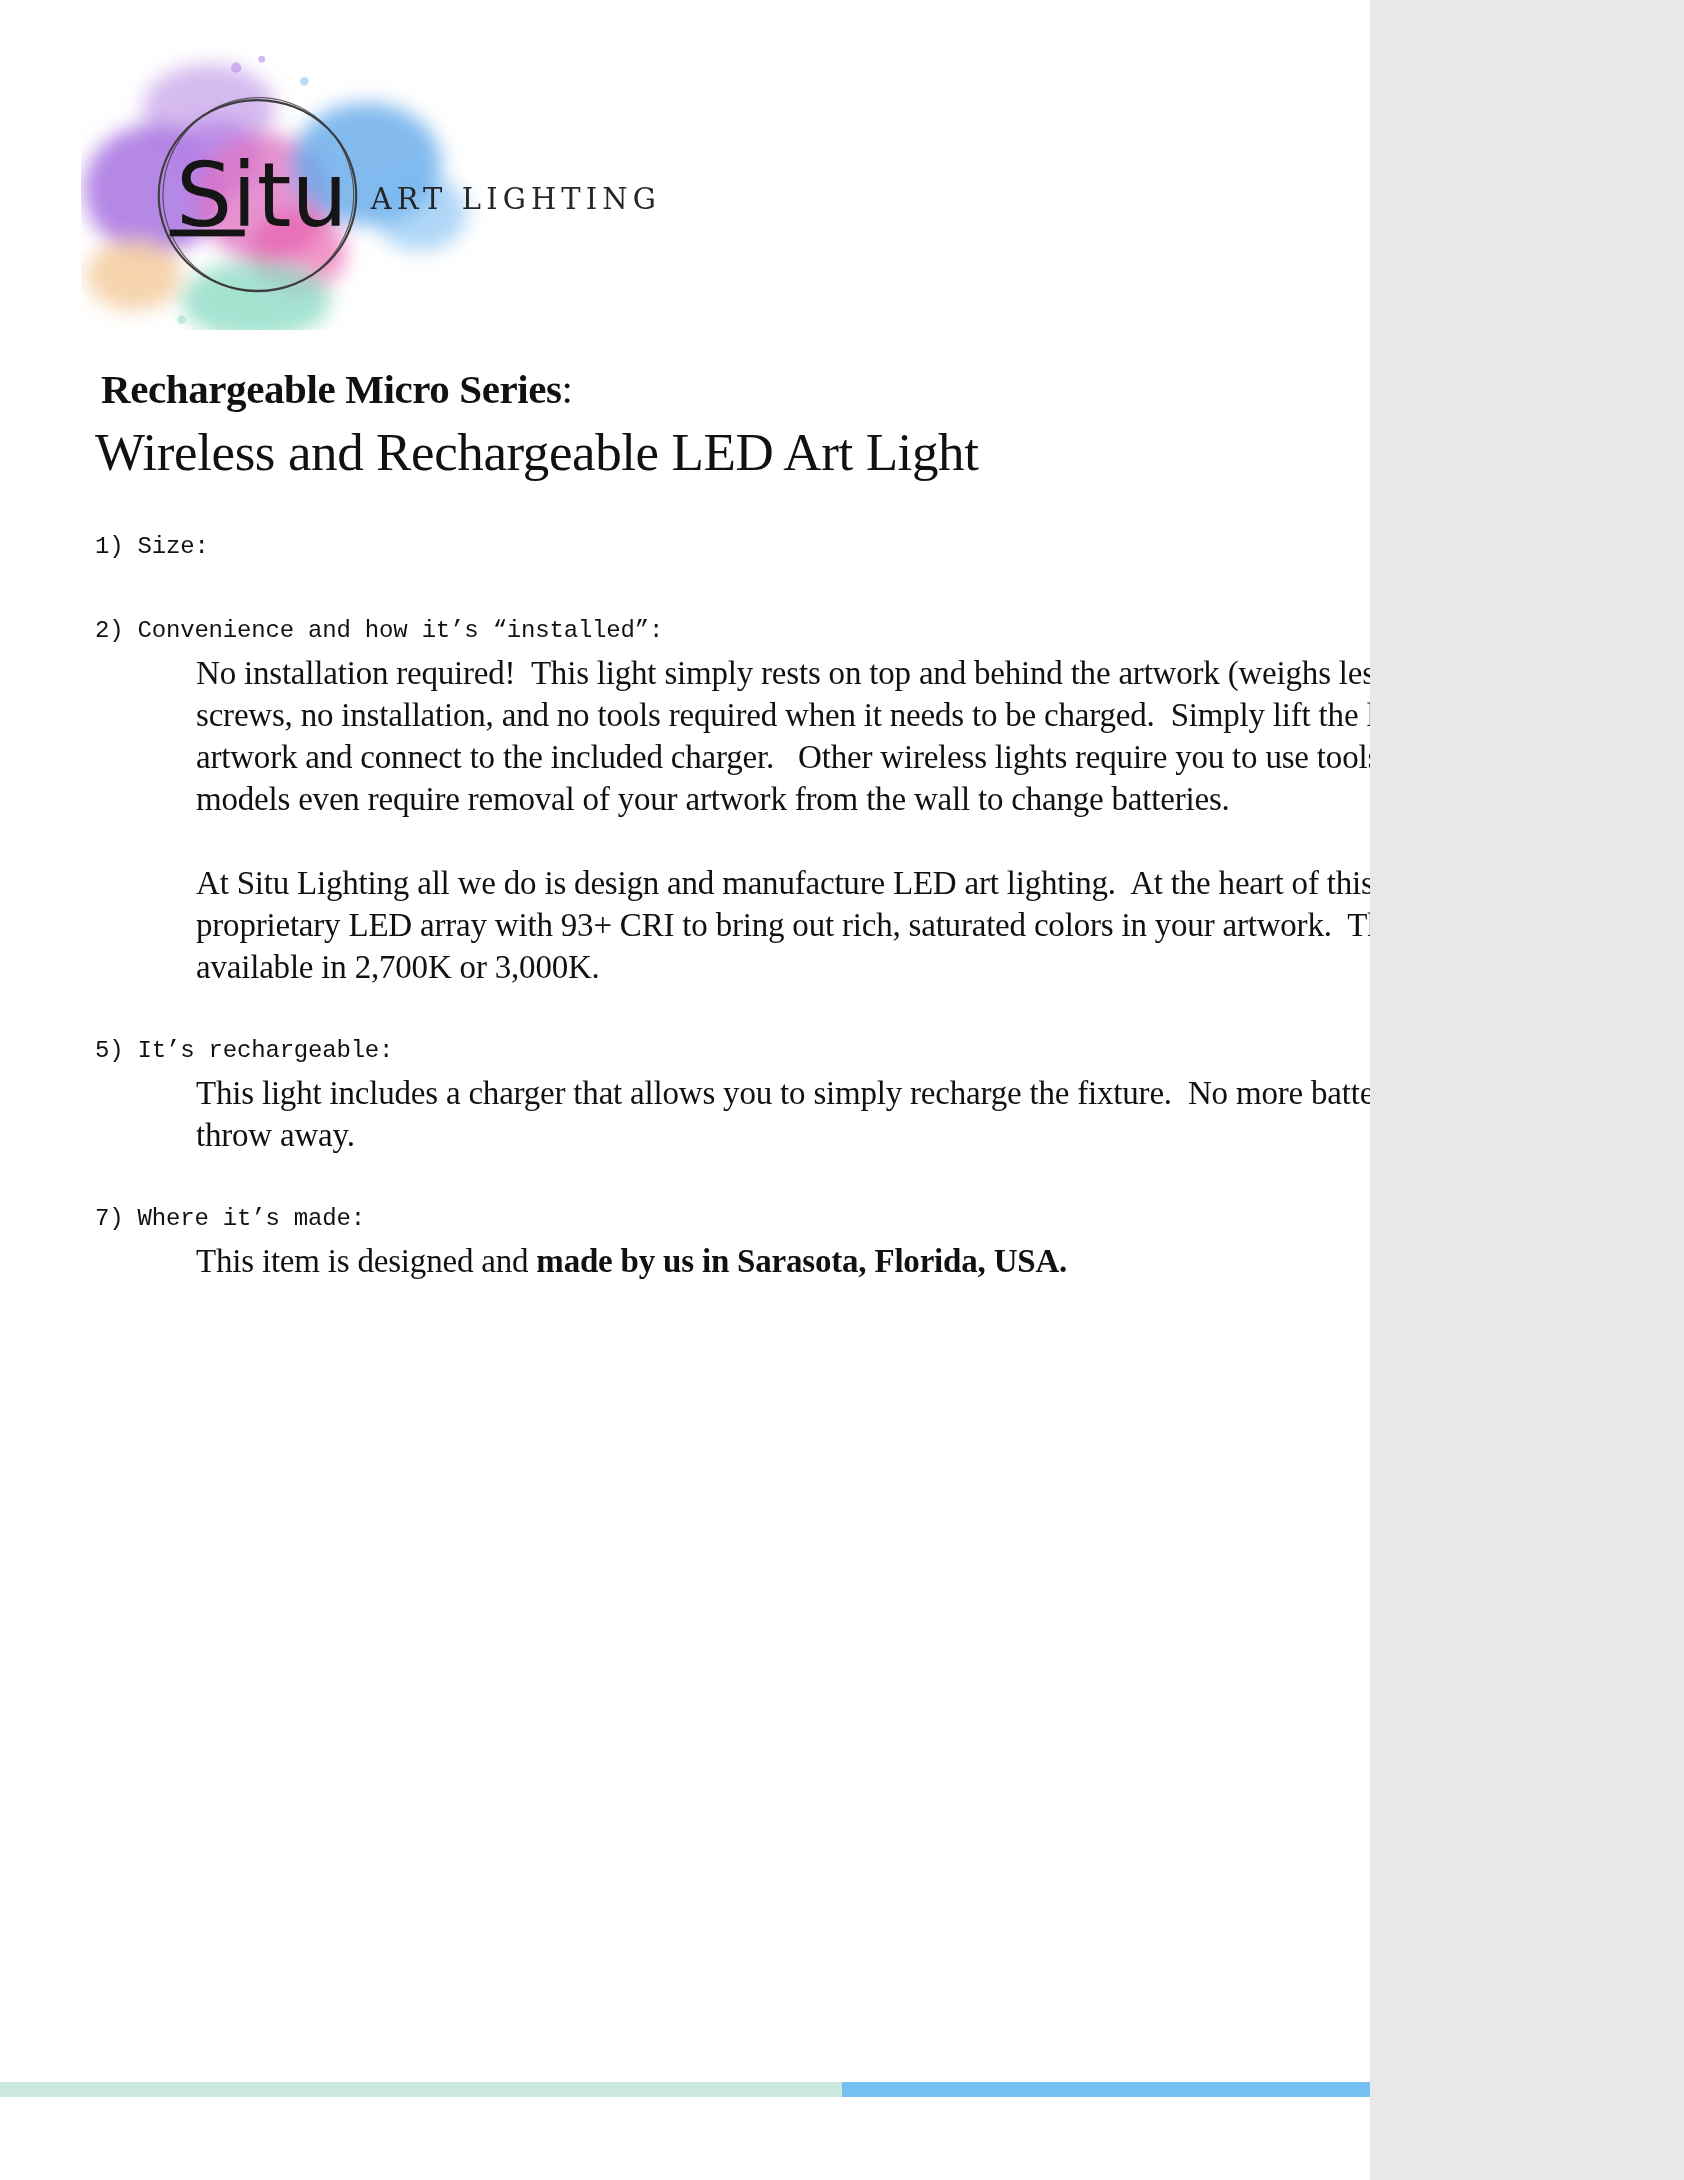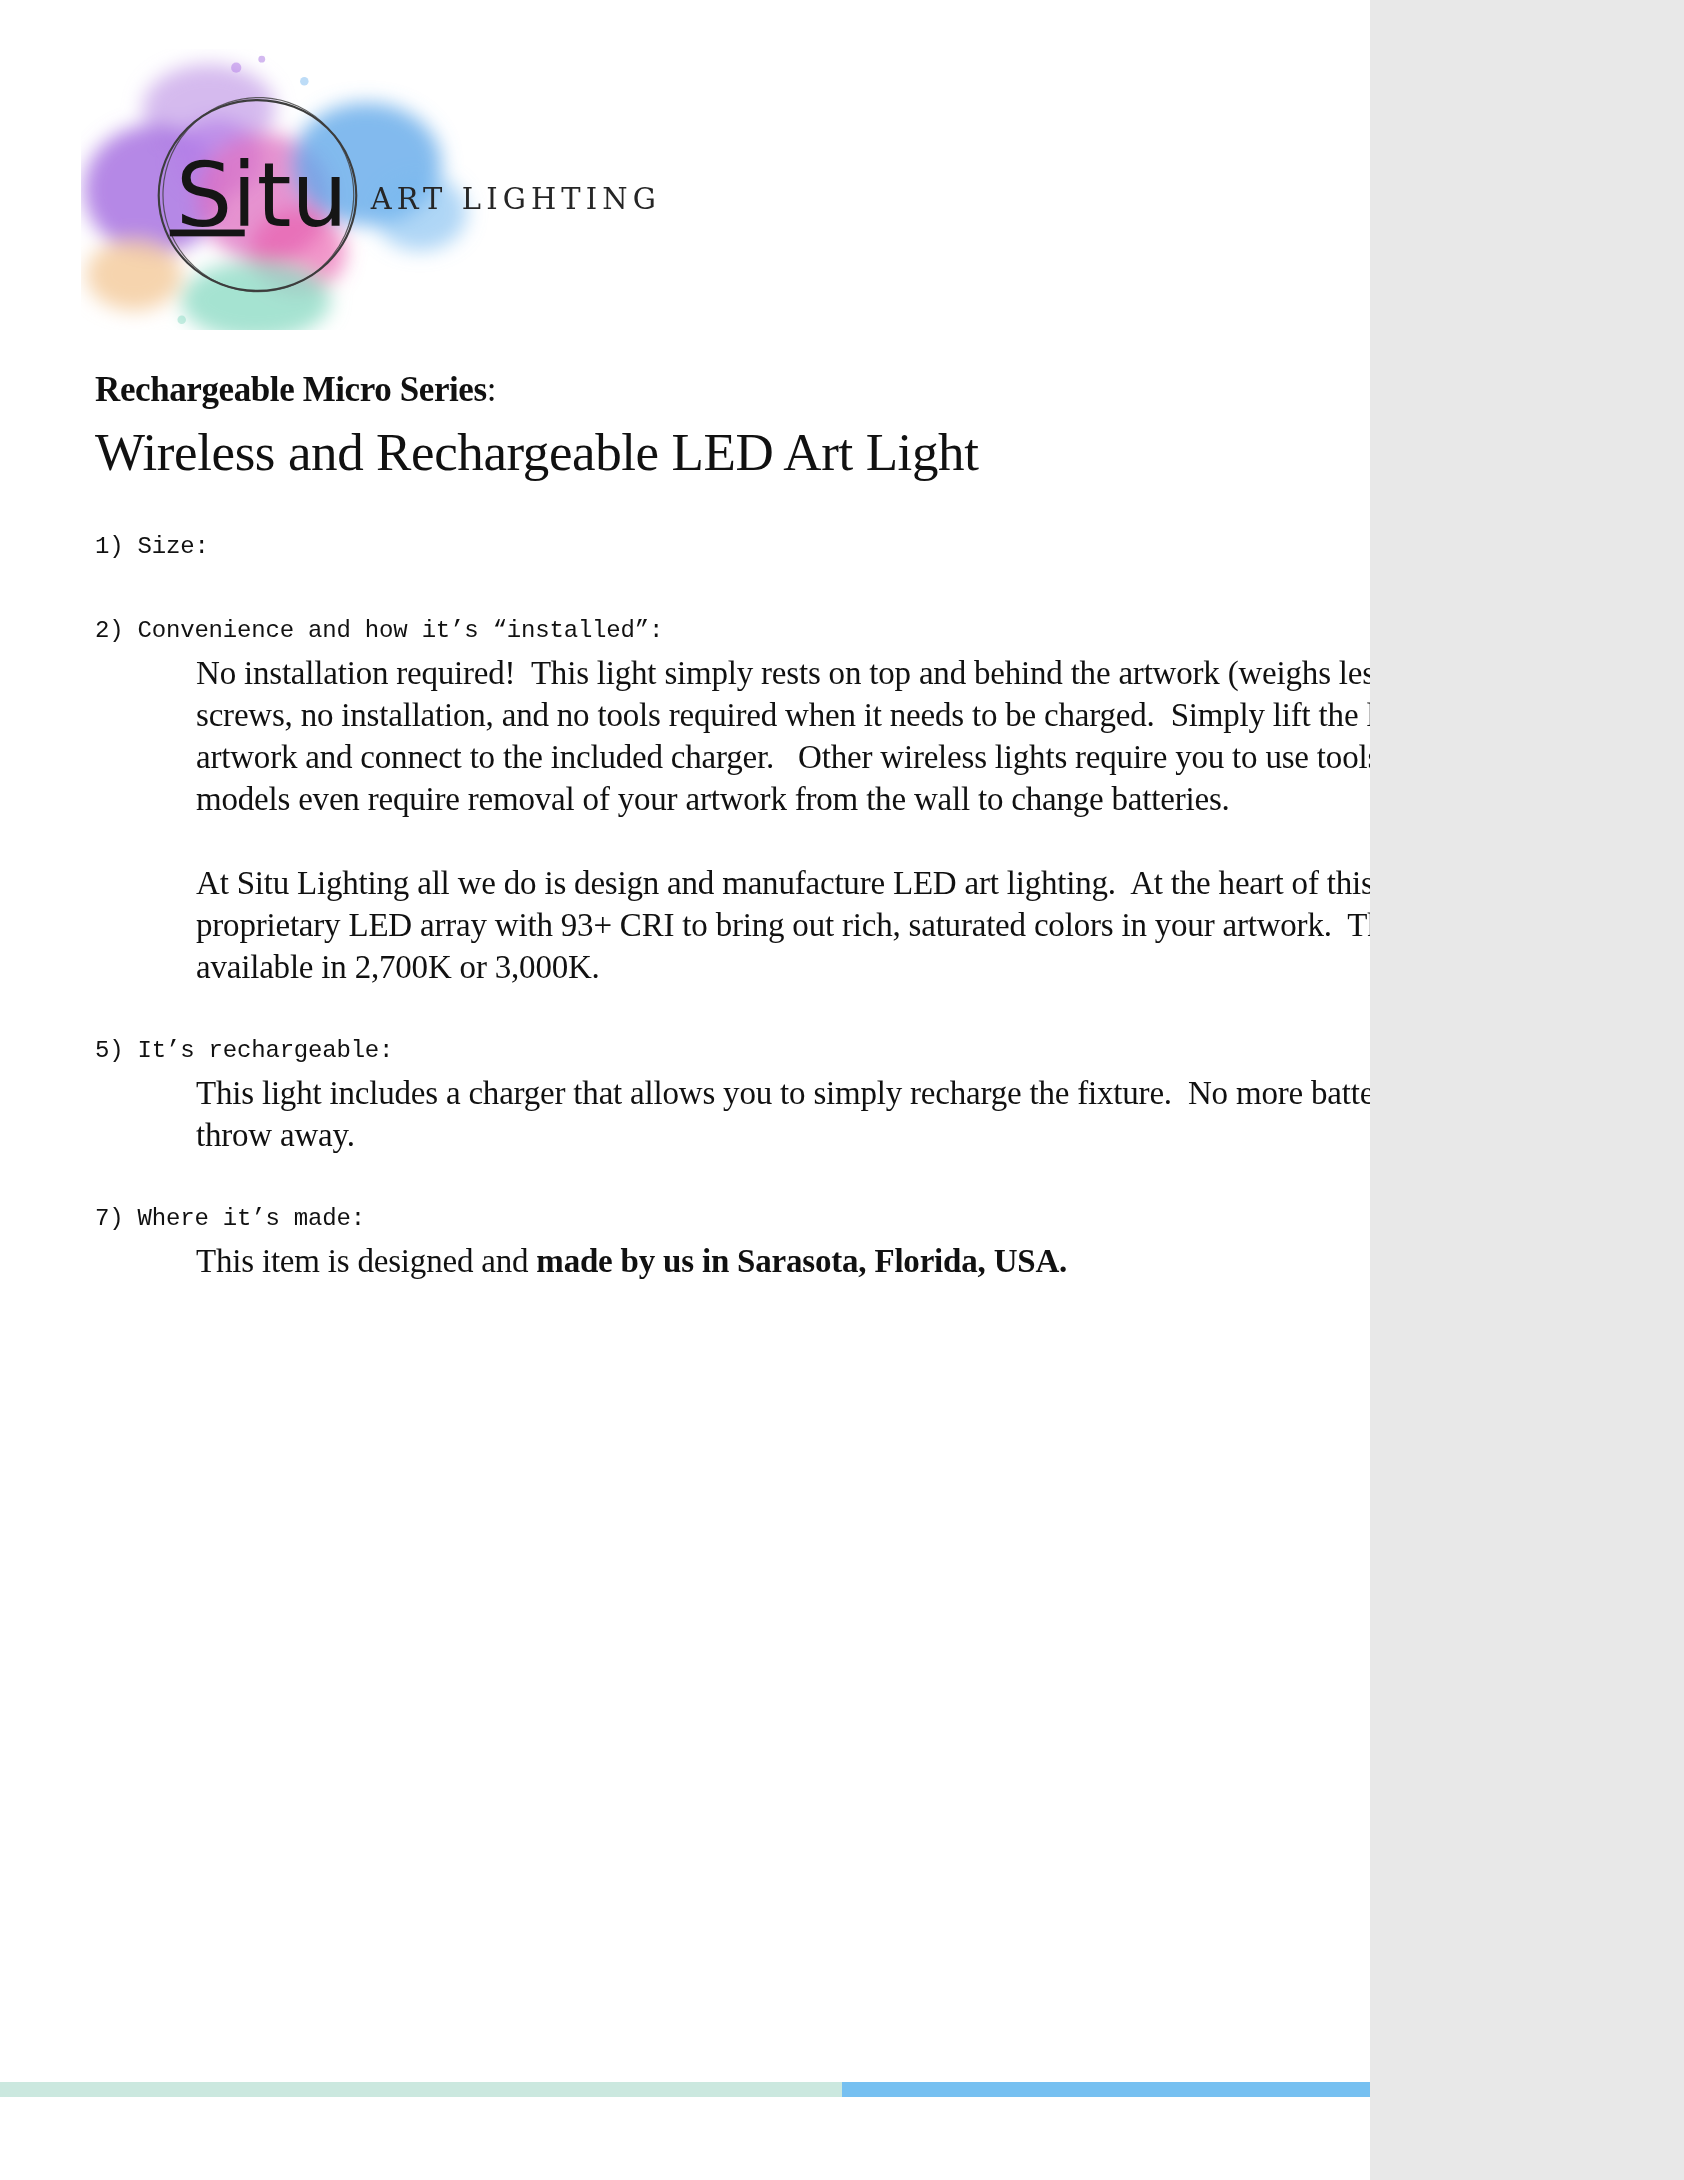--- a/index.html
+++ b/index.html
@@ -6,21 +6,21 @@
   .page{
     position:relative;
     width:1370px;height:2181px;
     background:#ffffff;
     font-family:"Liberation Serif", serif;
     color:#111;
     overflow:hidden;
   }
   .logo{position:absolute;left:81px;top:49px;width:588px;height:281px;}
   .content{position:absolute;left:95px;top:358px;width:1508px;}
-  .title-line1{font-size:35px;line-height:63px;font-weight:bold;letter-spacing:-0.4px;}
+  .title-line1{font-size:41px;line-height:63px;font-weight:bold;letter-spacing:-0.4px;margin-left:6px;}
   .title-colon{font-weight:normal;}
   .title-line2{font-size:53px;line-height:63px;font-weight:normal;letter-spacing:-0.4px;}
   .intro{margin-top:39px;font-size:33px;line-height:42px;letter-spacing:-0.2px;}
   .section{margin-top:42px;}
   .section-heading{font-size:24px;line-height:42px;letter-spacing:-0.2px;font-family:Liberation Mono, monospace;}
   .section-body{
     margin:0;padding-left:101px;
     font-size:33px;line-height:42px;letter-spacing:-0.2px;
     white-space:pre-wrap;
   }

